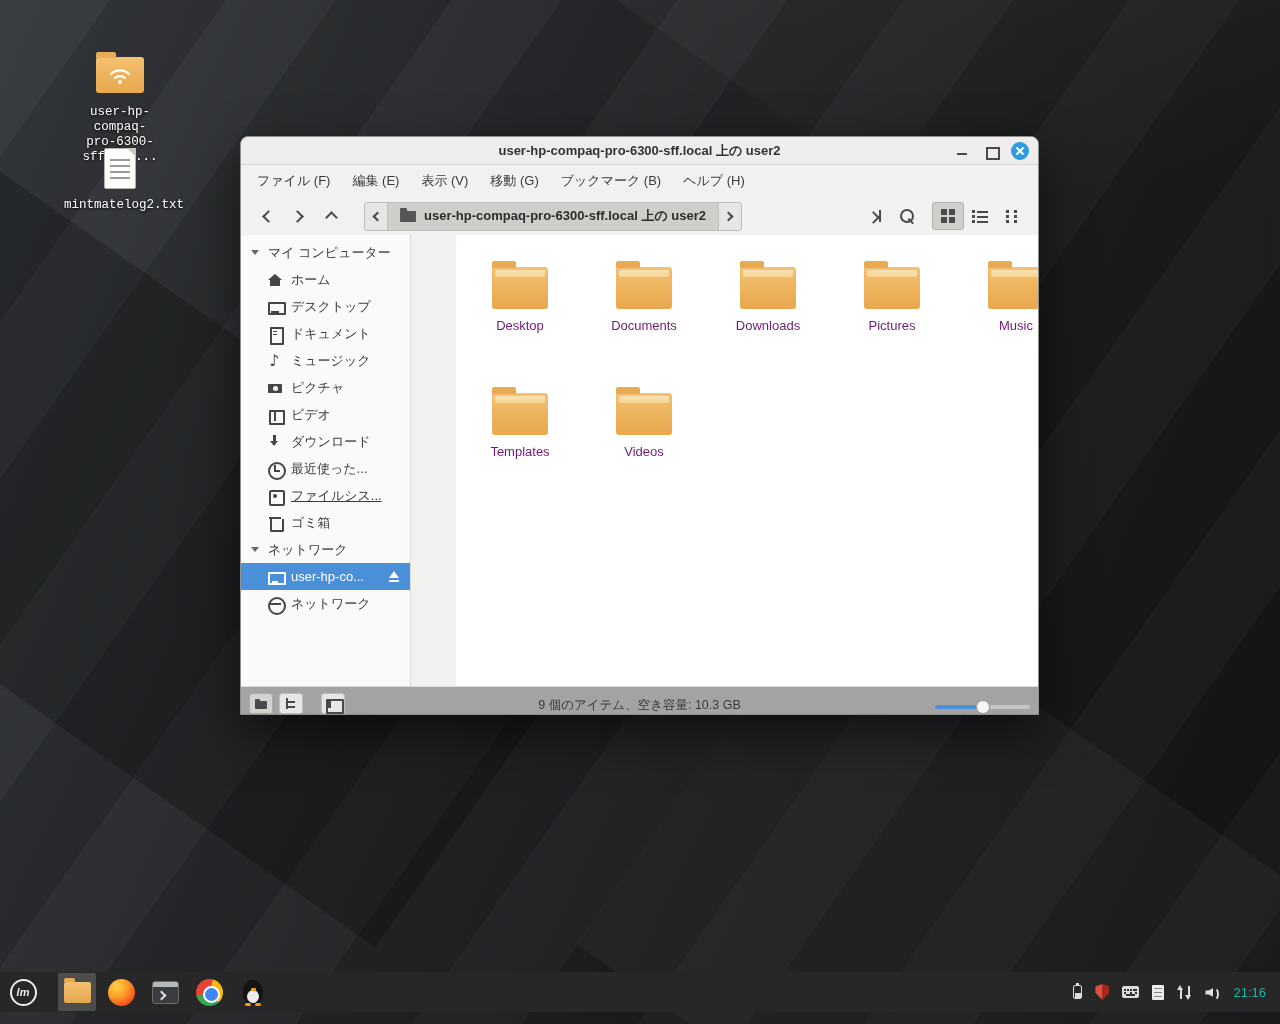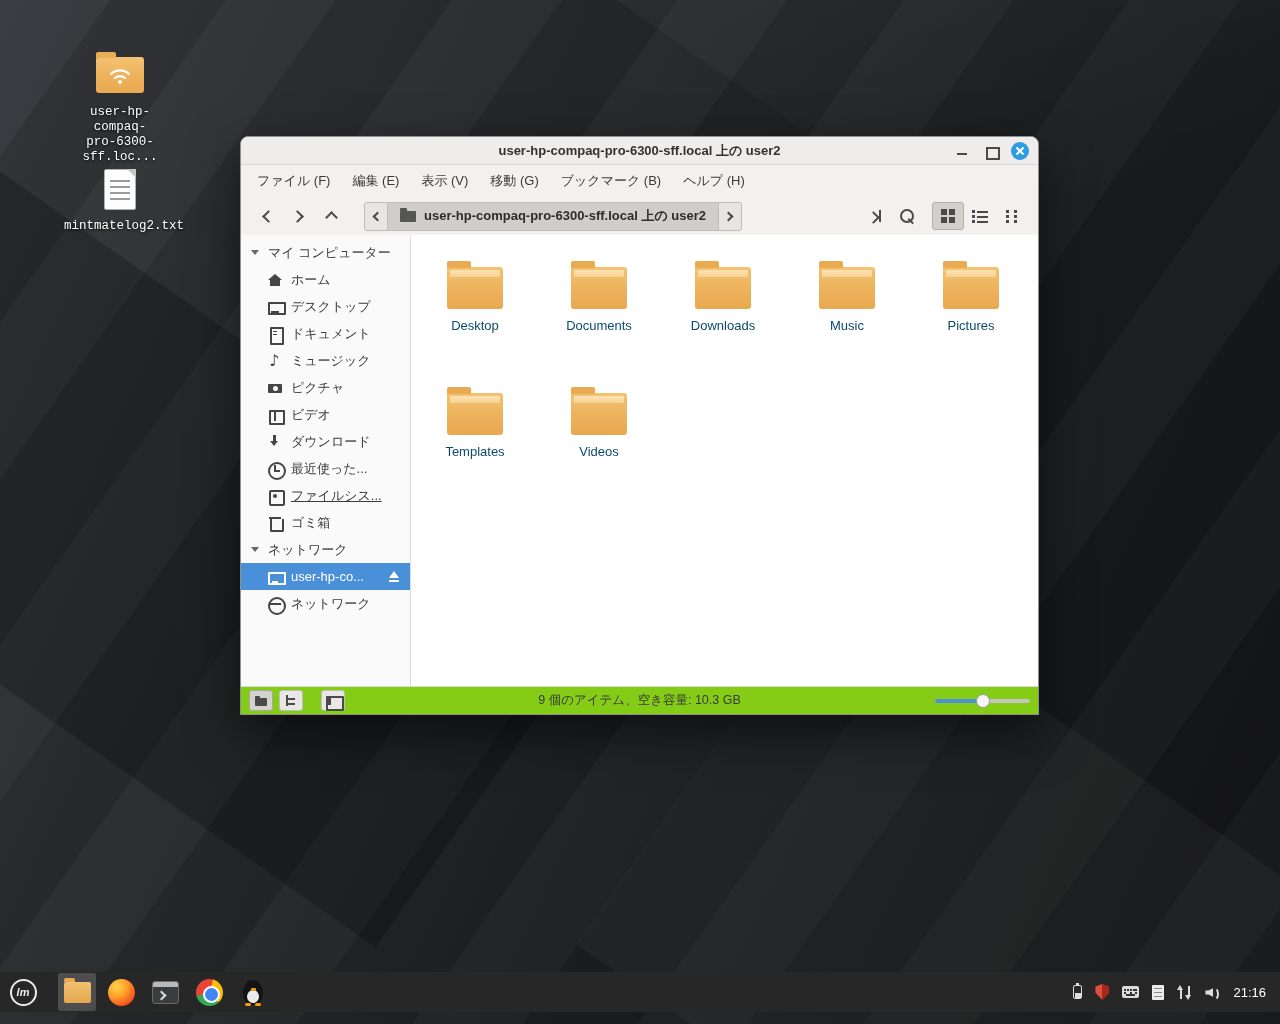--- a/index.html
+++ b/index.html
@@ -79,21 +79,21 @@
   .ic-list::before { content:""; position:absolute; left:0; top:2px; width:3px; height:3px; background:#4a4a4a;
     box-shadow:0 5px 0 #4a4a4a, 0 10px 0 #4a4a4a; }
   .ic-list::after { content:""; position:absolute; left:5px; top:2.5px; width:11px; height:2px; background:#4a4a4a;
     box-shadow:0 5px 0 #4a4a4a, 0 10px 0 #4a4a4a; }
   .ic-compact::before { content:""; position:absolute; left:2px; top:2px; width:3px; height:3px; background:#4a4a4a;
     box-shadow:0 5px 0 #4a4a4a, 0 10px 0 #4a4a4a; }
   .ic-compact::after { content:""; position:absolute; left:10px; top:2px; width:3px; height:3px; background:#4a4a4a;
     box-shadow:0 5px 0 #4a4a4a, 0 10px 0 #4a4a4a; }
 
   
-  .content { flex:1; display:flex; min-height:0; }
+  .content { flex:1; display:flex; min-height:0;gap:45px; }
   .sidebar { width:170px; flex:none; background:#fafafa; border-right:1px solid #dedcda; padding-top:4px; overflow:hidden; }
   .side-row { height:27px; display:flex; align-items:center; padding:0 8px 0 10px; font-size:13px; color:#3c3c3c; }
   .side-item { padding-left:26px; }
   .side-label { white-space:nowrap; overflow:hidden; }
   .side-label.underlined { text-decoration:underline; }
   .side-item.selected { background:#4a90d9; color:#fff; padding-right:8px; }
   .tri { width:0; height:0; border-left:4px solid transparent; border-right:4px solid transparent; border-top:5px solid #666; margin-right:9px; flex:none; }
 
   .ic { width:16px; height:16px; position:relative; display:inline-block; margin-right:8px; flex:none; }
   .ic-home::before { content:""; position:absolute; left:1px; top:2px; border-left:7px solid transparent; border-right:7px solid transparent; border-bottom:6px solid #454545; }
@@ -124,25 +124,25 @@
   .ic-eject::after { content:""; position:absolute; left:3px; top:11px; width:10px; height:2px; background:#fff; }
 
   .main { flex:1; background:#fff; padding:18px 0 0 2px; display:grid;
     grid-template-columns:repeat(5,124px); grid-auto-rows:126px; align-content:start; overflow:hidden; }
   .fcell { display:flex; flex-direction:column; align-items:center; padding-top:14px; }
   .folder { width:56px; height:42px; position:relative; border-radius:2px 3px 3px 3px;
     background:linear-gradient(180deg,#f4c273 0%,#edb35d 50%,#e8a84e 100%); }
   .folder::before { content:""; position:absolute; top:-6px; left:0; width:24px; height:7px; background:#e9ab52; border-radius:2px 2px 0 0; }
   .folder::after { content:""; position:absolute; top:3px; left:3px; right:3px; height:7px;
     background:linear-gradient(#fbe3b4,#f6d291); border-radius:1px; }
-  .flabel { margin-top:9px; font-size:13px; color:#0c4a6e; }
-
-  
-  .statusbar { height:28px; flex:none; border-top:1px solid #dedcda; background:#84cc16;
-    display:flex; align-items:center; padding:0 8px; position:relative; }
+  .flabel { margin-top:9px; font-size:13px; color:#701a75; }
+
+  
+  .statusbar { height:28px; flex:none; border-top:1px solid #dedcda; background:#a3a3a3;
+    display:flex; align-items:flex-end; padding:0 8px; position:relative; }
   .status-text { position:absolute; left:0; right:0; text-align:center; font-size:12.5px; color:#3a3a3a; }
   .sbtn { width:24px; height:21px; border:1px solid #c0beba; border-radius:3px; background:#e9e7e5;
     display:flex; align-items:center; justify-content:center; margin-right:6px; position:relative; z-index:1; }
   .sbtn.pressed { background:#d4d2cf; border-color:#aaa8a5; }
   .sbtn.gap { margin-left:12px; }
   .si { width:16px; height:16px; position:relative; }
   .ic-places::before { content:""; position:absolute; left:2px; top:5px; width:12px; height:8px; background:#4a4a4a; border-radius:1px; }
   .ic-places::after { content:""; position:absolute; left:2px; top:3px; width:5px; height:3px; background:#4a4a4a; border-radius:1px 1px 0 0; }
   .ic-tree::before { content:""; position:absolute; left:3px; top:2px; width:2px; height:11px; background:#4a4a4a; }
   .ic-tree::after { content:""; position:absolute; left:5px; top:5px; width:7px; height:2px; background:#4a4a4a; box-shadow:0 5px 0 #4a4a4a; }
@@ -200,21 +200,21 @@
   .net-up { left:0; } .net-down { right:0; }
   .net-up::before { content:""; position:absolute; left:0; top:0; border-left:3.5px solid transparent; border-right:3.5px solid transparent; border-bottom:5px solid #ddd; }
   .net-up::after { content:""; position:absolute; left:2.5px; top:4px; width:2px; height:10px; background:#ddd; }
   .net-down::before { content:""; position:absolute; left:0; bottom:0; border-left:3.5px solid transparent; border-right:3.5px solid transparent; border-top:5px solid #ddd; }
   .net-down::after { content:""; position:absolute; left:2.5px; top:1px; width:2px; height:10px; background:#ddd; }
   .tr-speaker { width:15px; height:14px; }
   .tr-speaker::before { content:""; position:absolute; left:0; top:3px; width:8px; height:9px; background:#ddd;
     clip-path:polygon(0 28%, 38% 28%, 100% 0, 100% 100%, 38% 72%, 0 72%); }
   .tr-speaker::after { content:""; position:absolute; right:1px; top:2px; width:6px; height:10px;
     border:2px solid transparent; border-right:2px solid #ddd; border-radius:50%; }
-  .clock { color:#ffffff; font-size:13px; }
+  .clock { color:#14b8a6; font-size:13px; }
 </style>
 </head>
 <body>
 
 <div class="desktop">
   <div class="stripes"></div>
   <div class="facet f1"></div>
   <div class="facet f2"></div>
   <div class="facet f3"></div>
 
@@ -225,21 +225,21 @@
           <path d="M3 8 A 13 13 0 0 1 21 8" fill="none" stroke="#fff" stroke-width="2.2" stroke-linecap="round"></path>
           <path d="M7 12 A 7.5 7.5 0 0 1 17 12" fill="none" stroke="#fff" stroke-width="2.2" stroke-linecap="round"></path>
           <circle cx="12" cy="16" r="1.9" fill="#fff"></circle>
         </svg>
       </div>
     </div>
     <div class="lbl">user-hp-compaq-
 pro-6300-sff.loc...</div>
   </div>
 
-  <div class="dicon" style="left:64px; top:166px;">
+  <div class="dicon" style="left:64px; top:145px;">
     <div class="img">
       <div class="dfile"></div>
     </div>
     <div class="lbl">mintmatelog2.txt</div>
   </div>
 
   <div class="window">
 
     <div class="titlebar">
       <span class="title-text">user-hp-compaq-pro-6300-sff.local 上の user2</span>
@@ -371,25 +371,25 @@
         <div class="fcell">
           <span class="folder"></span>
           <span class="flabel">Documents</span>
         </div>
         <div class="fcell">
           <span class="folder"></span>
           <span class="flabel">Downloads</span>
         </div>
         <div class="fcell">
           <span class="folder"></span>
+          <span class="flabel">Pictures</span>
+        </div>
+        <div class="fcell">
+          <span class="folder"></span>
           <span class="flabel">Music</span>
-        </div>
-        <div class="fcell">
-          <span class="folder"></span>
-          <span class="flabel">Pictures</span>
         </div>
         <div class="fcell">
           <span class="folder"></span>
           <span class="flabel">Templates</span>
         </div>
         <div class="fcell">
           <span class="folder"></span>
           <span class="flabel">Videos</span>
         </div>
       </div>

